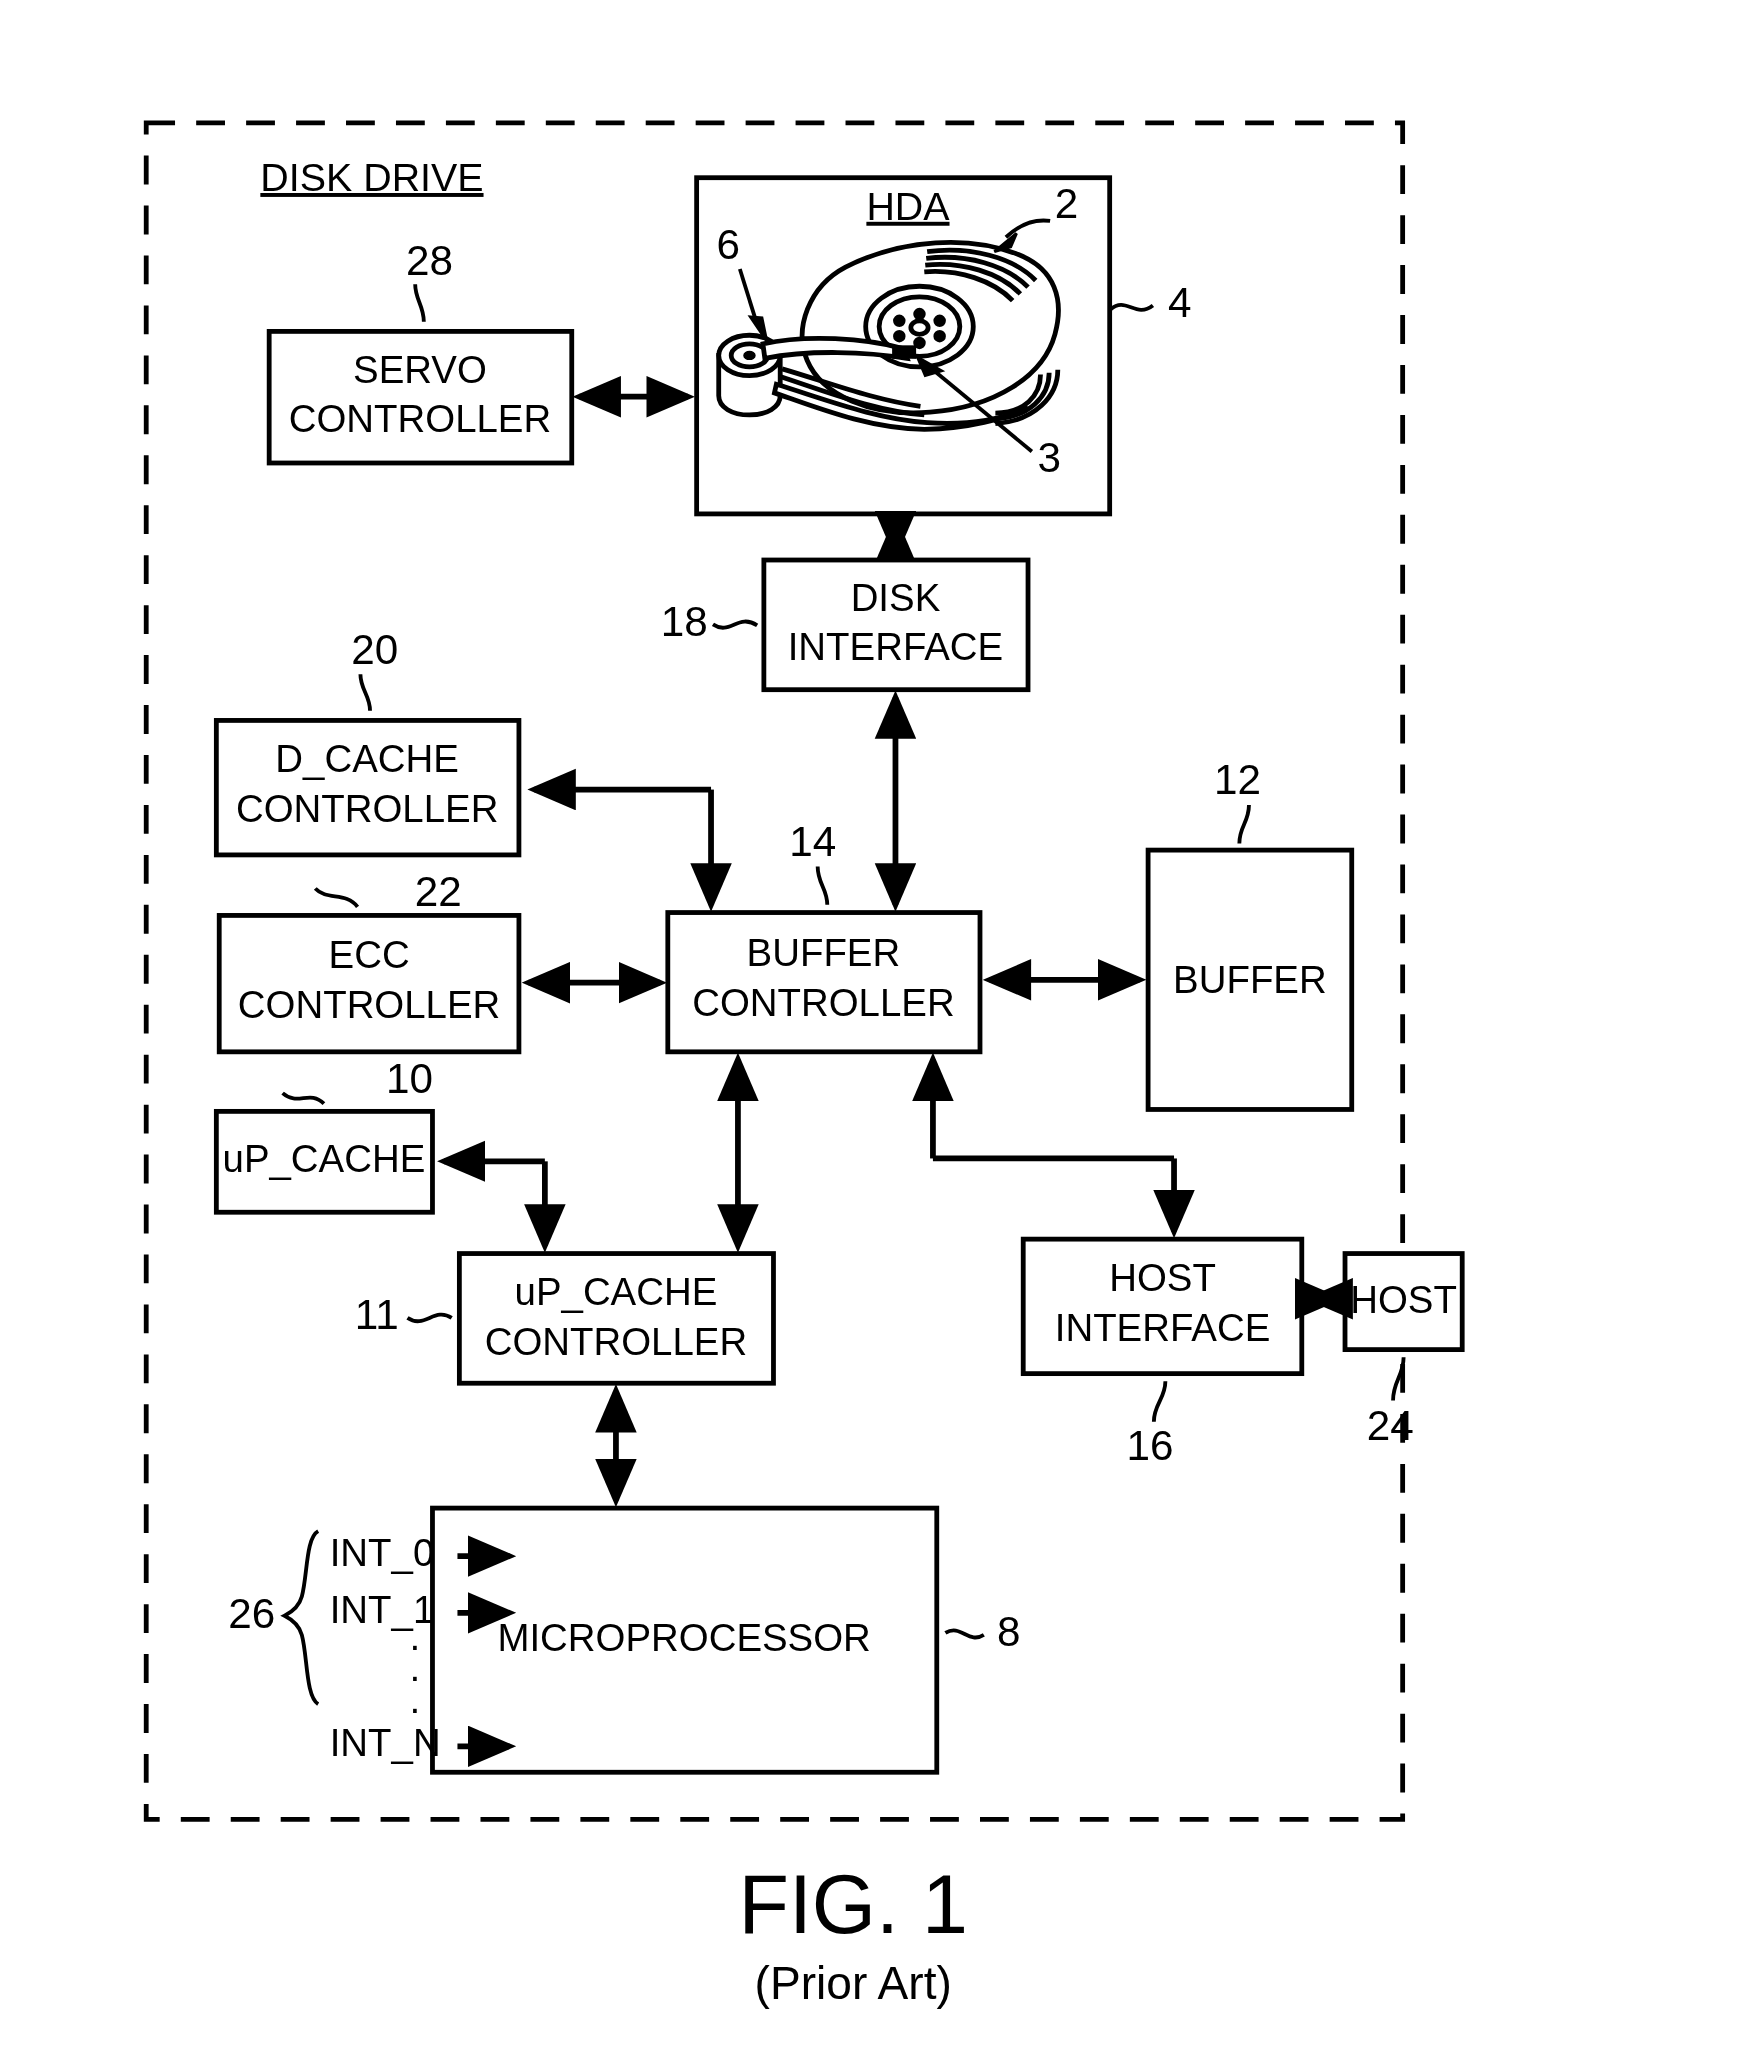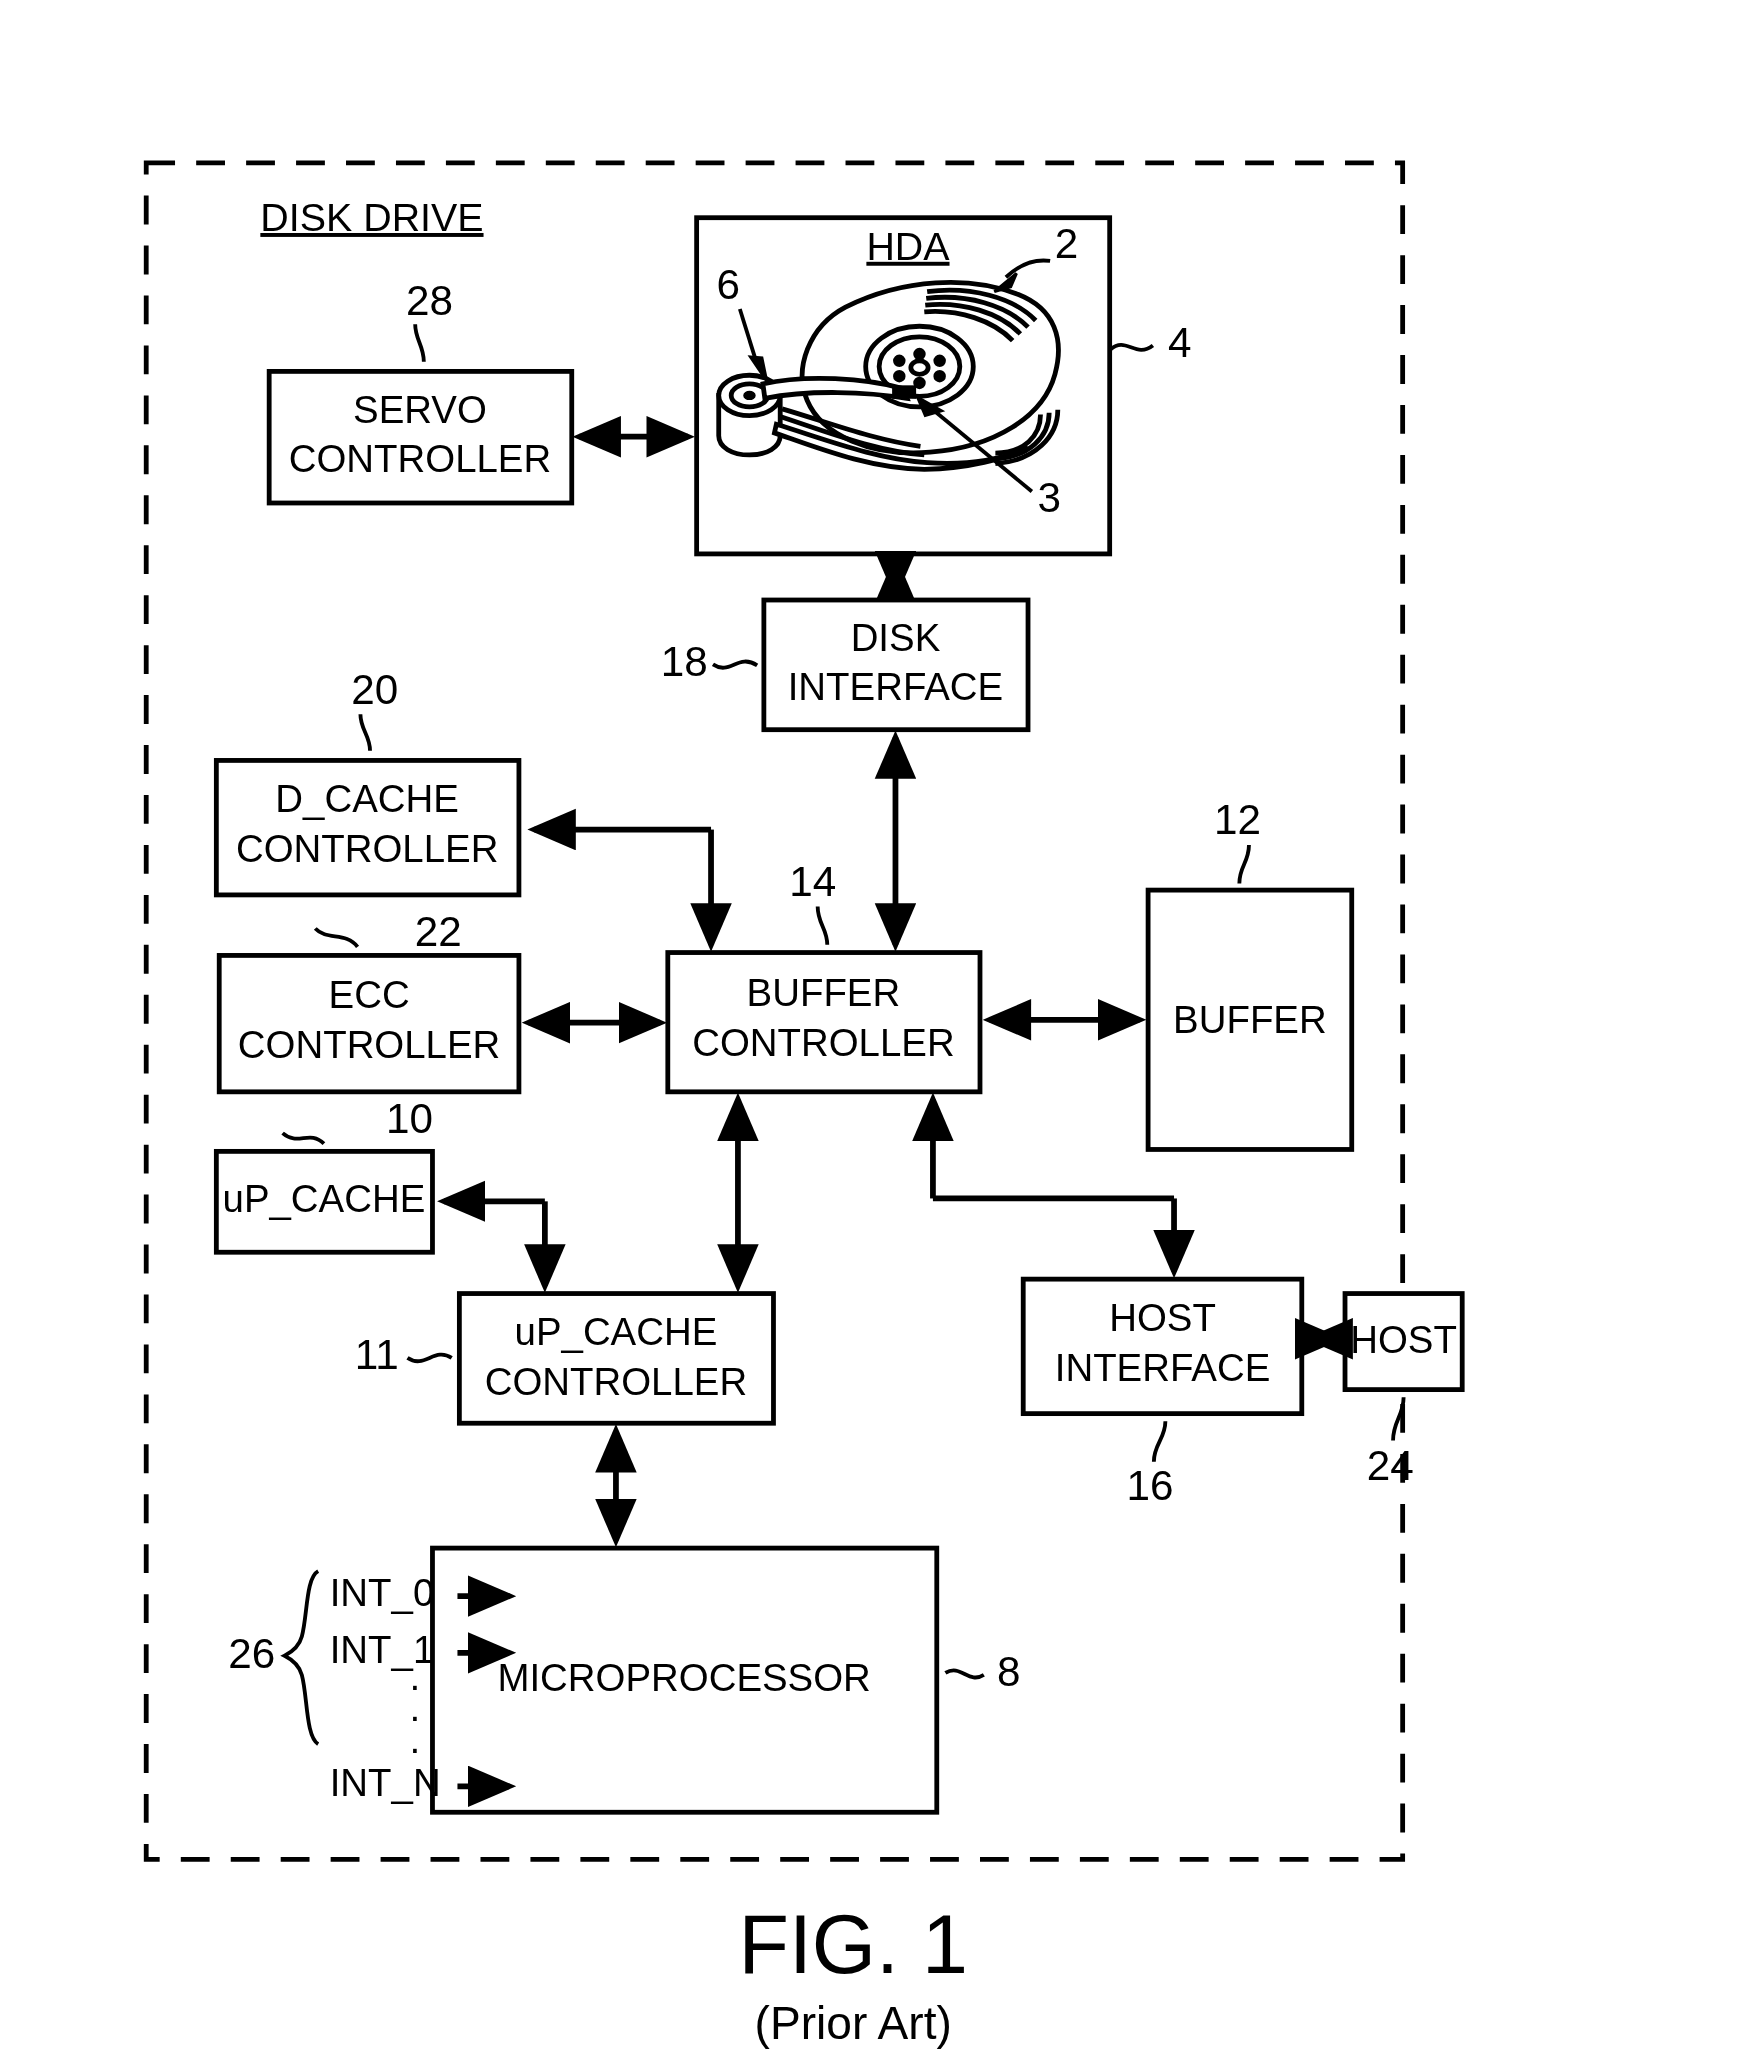--- a/index.html
+++ b/index.html
@@ -11,21 +11,20 @@
     width: 1765px;
     height: 2071px;
     font-family: "Liberation Sans", sans-serif;
     color: #000000;
     overflow: hidden;
   }
   #figure-root {
     position: relative;
     width: 1765px;
     height: 2021px;
-    margin-top: 40px;
   }
   svg#fig {
     display: block;
     width: 1765px;
     height: 2071px;
   }
   .box {
     fill: #ffffff;
     stroke: #000000;
     stroke-width: 5;

